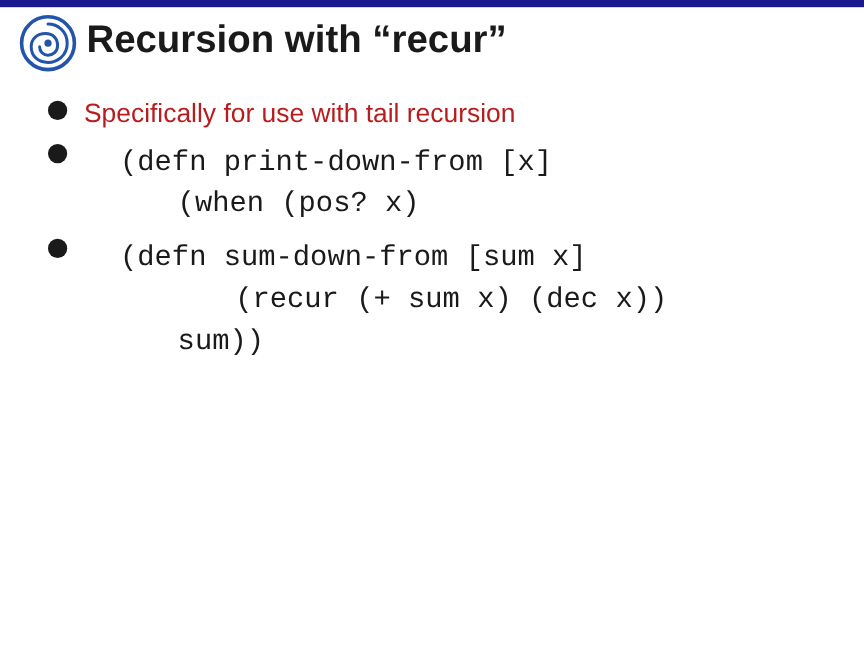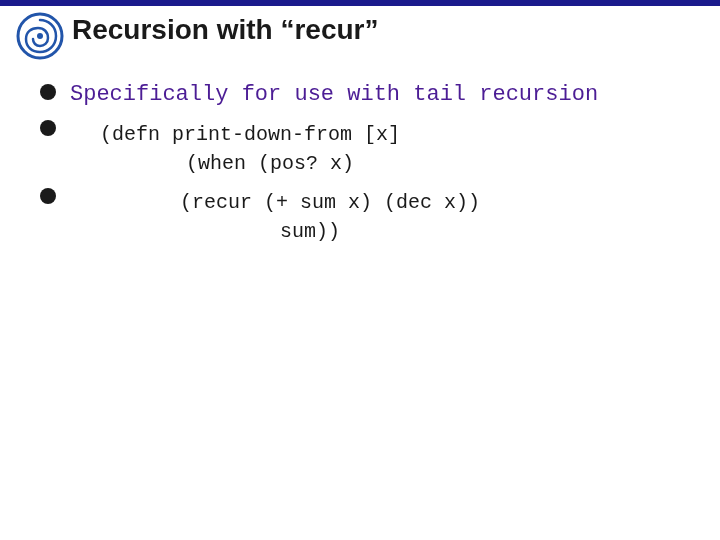--- a/index.html
+++ b/index.html
@@ -42,21 +42,21 @@
     .logo svg {
       width: 48px;
       height: 48px;
     }
 
     
     .title {
       position: absolute;
       top: 14px;
       left: 72px;
-      font-size: 28px;
+      font-size: 32px;
       font-weight: bold;
       color: #1a1a1a;
       font-family: Arial, Helvetica, sans-serif;
     }
 
     
     .content {
       position: absolute;
       top: 80px;
       left: 40px;
@@ -69,33 +69,32 @@
       height: 16px;
       background: #1a1a1a;
       border-radius: 50%;
       margin-right: 14px;
       margin-top: 4px;
       flex-shrink: 0;
     }
 
     .bullet-text {
       font-size: 22px;
-      color: #4c1d95;
-      font-family: Liberation Mono, monospace;
+      color: #b91c1c;
+      font-family: Liberation Sans, sans-serif;
       line-height: 1.35;
     }
 
     .code-block {
       font-family: 'Courier New', Courier, monospace;
-      font-size: 20px;
+      font-size: 24px;
       color: #1a1a1a;
       line-height: 1.45;
       margin-top: 4px;
       margin-left: 30px;
-      text-align: center;
     }
 
     .indent1 { margin-left: 2em; }
     .indent2 { margin-left: 4em; }
 
     .bullet-row {
       display: flex;
       align-items: flex-start;
       margin-bottom: 6px;
     }
@@ -128,19 +127,20 @@
       <div class="bullet-dot"></div>
       <div class="code-block">
         <div>(defn print-down-from [x]</div>
         <div class="indent1">(when (pos? x)</div>
       </div>
     </div>
 
     <div class="bullet-row">
       <div class="bullet-dot"></div>
       <div class="code-block">
+        <div>(defn sum-down-from [sum x]</div>
         <div class="indent2">(recur (+ sum x) (dec x))</div>
         <div class="indent1">sum))</div>
       </div>
     </div>
 
   </div>
 </div>
 
 </body></html>

